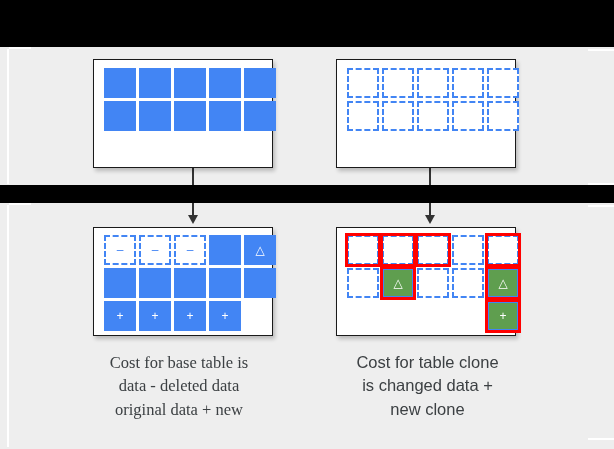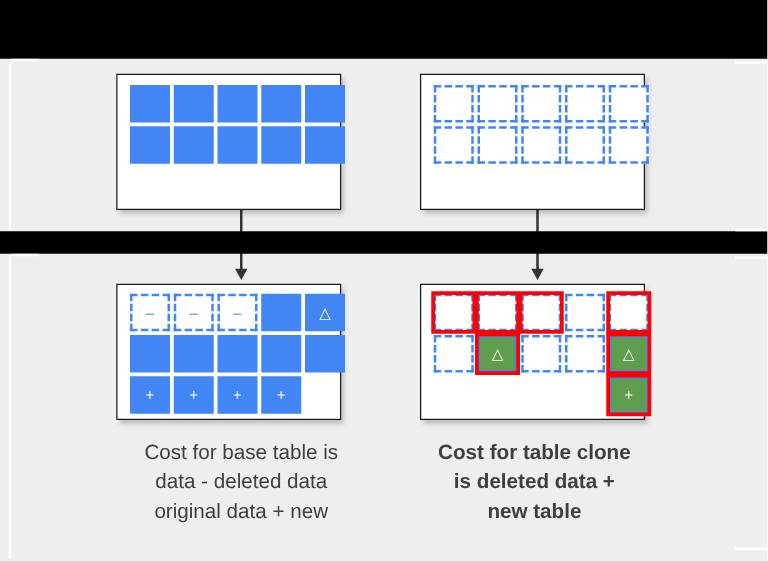--- a/index.html
+++ b/index.html
@@ -208,25 +208,25 @@
         <div class="cell empty"></div>
         <div class="cell empty"></div>
         <div class="cell empty"></div>
         <div class="cell empty"></div>
         <div class="cell green hl">
           <span class="glyph">+</span>
         </div>
       </div>
   </div>
 
-  <div class="caption" style="left:88px;top:351px;width:210px;">
+  <div class="caption" style="left:74px;top:351px;width:210px;font-family:Liberation Serif, serif;">
     <div>Cost for base table is</div>
     <div>data - deleted data</div>
     <div>original data + new</div>
   </div>
 
-  <div class="caption" style="left:325px;top:351px;width:205px;font-weight:bold;">
+  <div class="caption" style="left:325px;top:351px;width:205px;">
     <div>Cost for table clone</div>
-    <div>is deleted data +</div>
-    <div>new table</div>
+    <div>is changed data +</div>
+    <div>new clone</div>
   </div>
 
 </div>
 
 </body></html>

